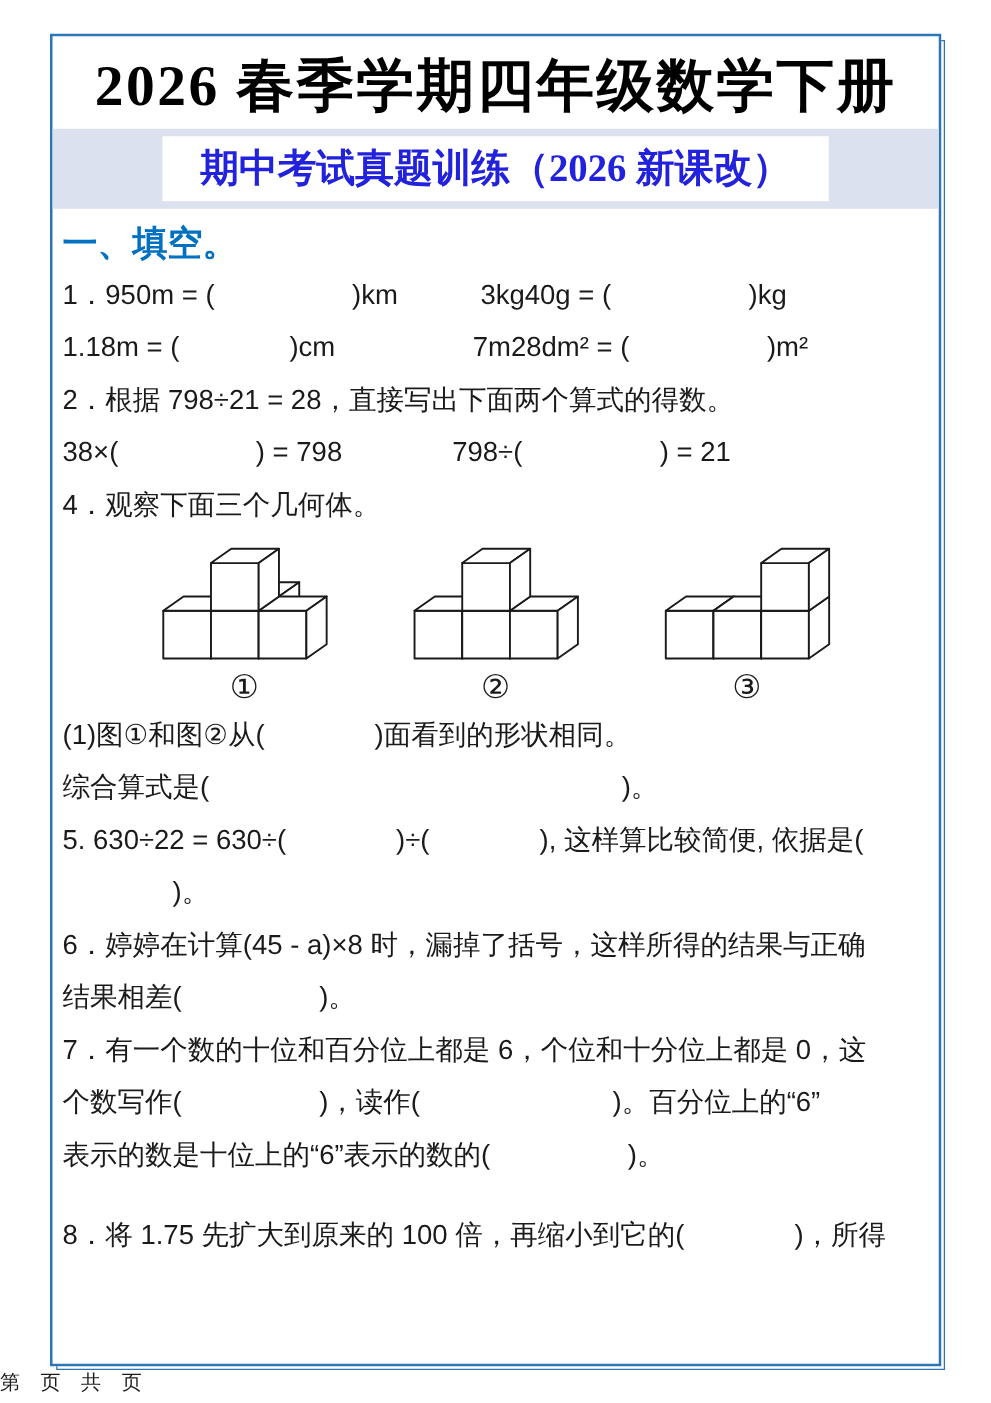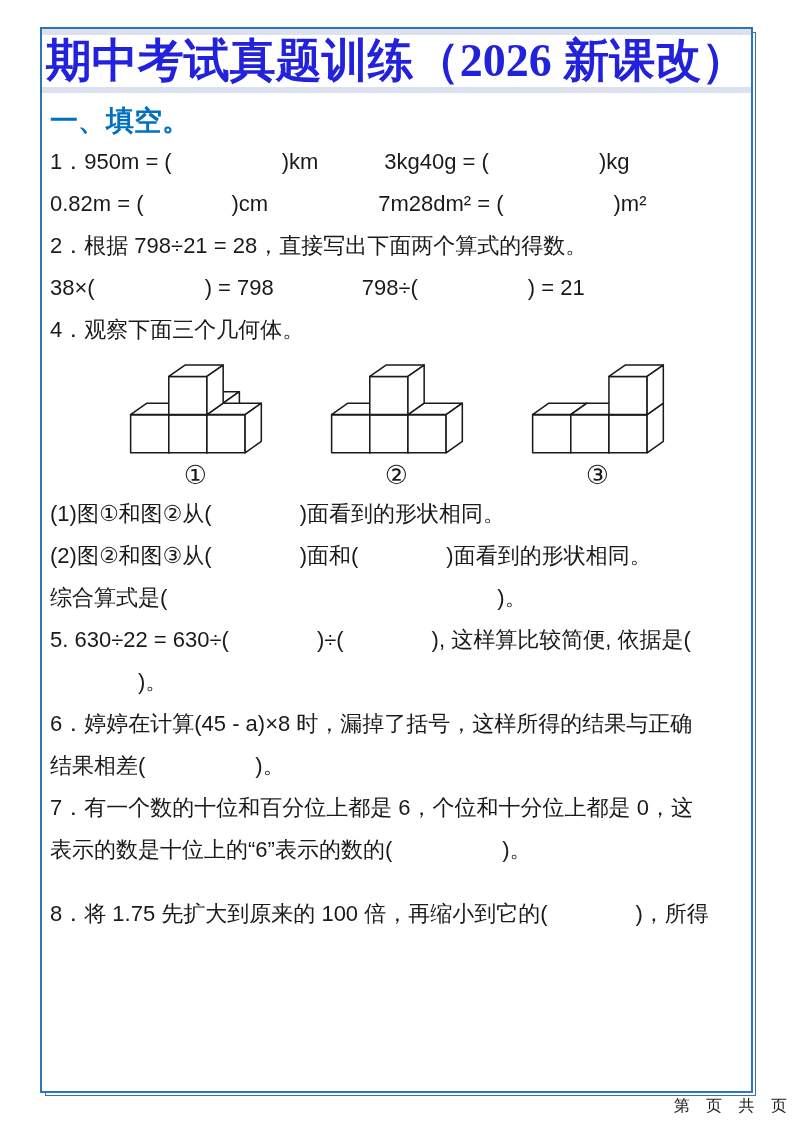--- a/index.html
+++ b/index.html
@@ -17,62 +17,63 @@
     letter-spacing:2px;white-space:nowrap;
   }
   .subtitle-band{
     height:64px;background:#dce1f0;display:flex;align-items:center;justify-content:center;
   }
   .subtitle-box{
     background:#ffffff;padding:5px 30px;
   }
   .subtitle{
     font-family:"Liberation Serif","DejaVu Serif",serif;
-    font-weight:bold;font-size:46px;line-height:42px;color:#2222dd;white-space:nowrap;
+    font-weight:bold;font-size:31px;line-height:42px;color:#2222dd;white-space:nowrap;
   }
   .content{padding:4px 8px 0 8px;}
   .section-heading{
     font-size:28px;font-weight:bold;color:#0070c0;line-height:40px;margin-top:4px;
   }
   .line{
     font-size:22px;line-height:42px;white-space:pre-wrap;
   }
   .figures{
     display:flex;justify-content:center;gap:56px;margin:6px 0 2px;
   }
   .figures figure{margin:0;text-align:center;}
   .figures svg{display:block;}
   .figures figcaption{
     font-size:26px;line-height:32px;margin-top:2px;color:#1a1a1a;
   }
   .q8{margin-top:22px;}
   .footer{
-    position:absolute;left:0;right:0;top:1096px;text-align:right;
+    position:absolute;left:0;right:0;top:1096px;text-align:left;
     font-size:16px;color:#1a1a1a;letter-spacing:6px;
   }
   polygon,rect{fill:#ffffff;stroke:#1a1a1a;stroke-width:1.6;stroke-linejoin:round;}
 </style>
 </head>
 <body>
 
 <div class="frame">
 
+  <h1 class="title">2026 春季学期四年级数学下册</h1>
 
   <div class="subtitle-band">
     <div class="subtitle-box">
       <span class="subtitle">期中考试真题训练（2026 新课改）</span>
     </div>
   </div>
 
   <div class="content">
 
     <div class="section-heading">一、填空。</div>
 
     <div class="line">1．950m = (　　　　　)km　　　3kg40g = (　　　　　)kg</div>
-    <div class="line">0.82m = (　　　　)cm　　　　　7m28dm² = (　　　　　)m²</div>
+    <div class="line">1.18m = (　　　　)cm　　　　　7m28dm² = (　　　　　)m²</div>
 
     <div class="line">2．根据 798÷21 = 28，直接写出下面两个算式的得数。</div>
     <div class="line">38×(　　　　　) = 798　　　　798÷(　　　　　) = 21</div>
 
     <div class="line">4．观察下面三个几何体。</div>
 
     <div class="figures">
 
       <figure>
         <svg width="145" height="100" viewBox="0 0 152 104">
@@ -142,31 +143,31 @@
             <polygon points="88,20 105,8 145,8 128,20"></polygon>
             <polygon points="128,20 145,8 145,48 128,60"></polygon>
           </g>
         </svg>
         <figcaption>③</figcaption>
       </figure>
 
     </div>
 
     <div class="line">(1)图①和图②从(　　　　)面看到的形状相同。</div>
-    <div class="line">(2)图②和图③从(　　　　)面和(　　　　)面看到的形状相同。</div>
 
     <div class="line">综合算式是(　　　　　　　　　　　　　　　)。</div>
 
     <div class="line">5. 630÷22 = 630÷(　　　　)÷(　　　　), 这样算比较简便, 依据是(</div>
     <div class="line">　　　　)。</div>
 
     <div class="line">6．婷婷在计算(45 - a)×8 时，漏掉了括号，这样所得的结果与正确</div>
     <div class="line">结果相差(　　　　　)。</div>
 
     <div class="line">7．有一个数的十位和百分位上都是 6，个位和十分位上都是 0，这</div>
+    <div class="line">个数写作(　　　　　)，读作(　　　　　　　)。百分位上的“6”</div>
     <div class="line">表示的数是十位上的“6”表示的数的(　　　　　)。</div>
 
     <div class="line q8">8．将 1.75 先扩大到原来的 100 倍，再缩小到它的(　　　　)，所得</div>
 
   </div>
 </div>
 
 <div class="footer">第 页 共 页</div>
 
 </body></html>

